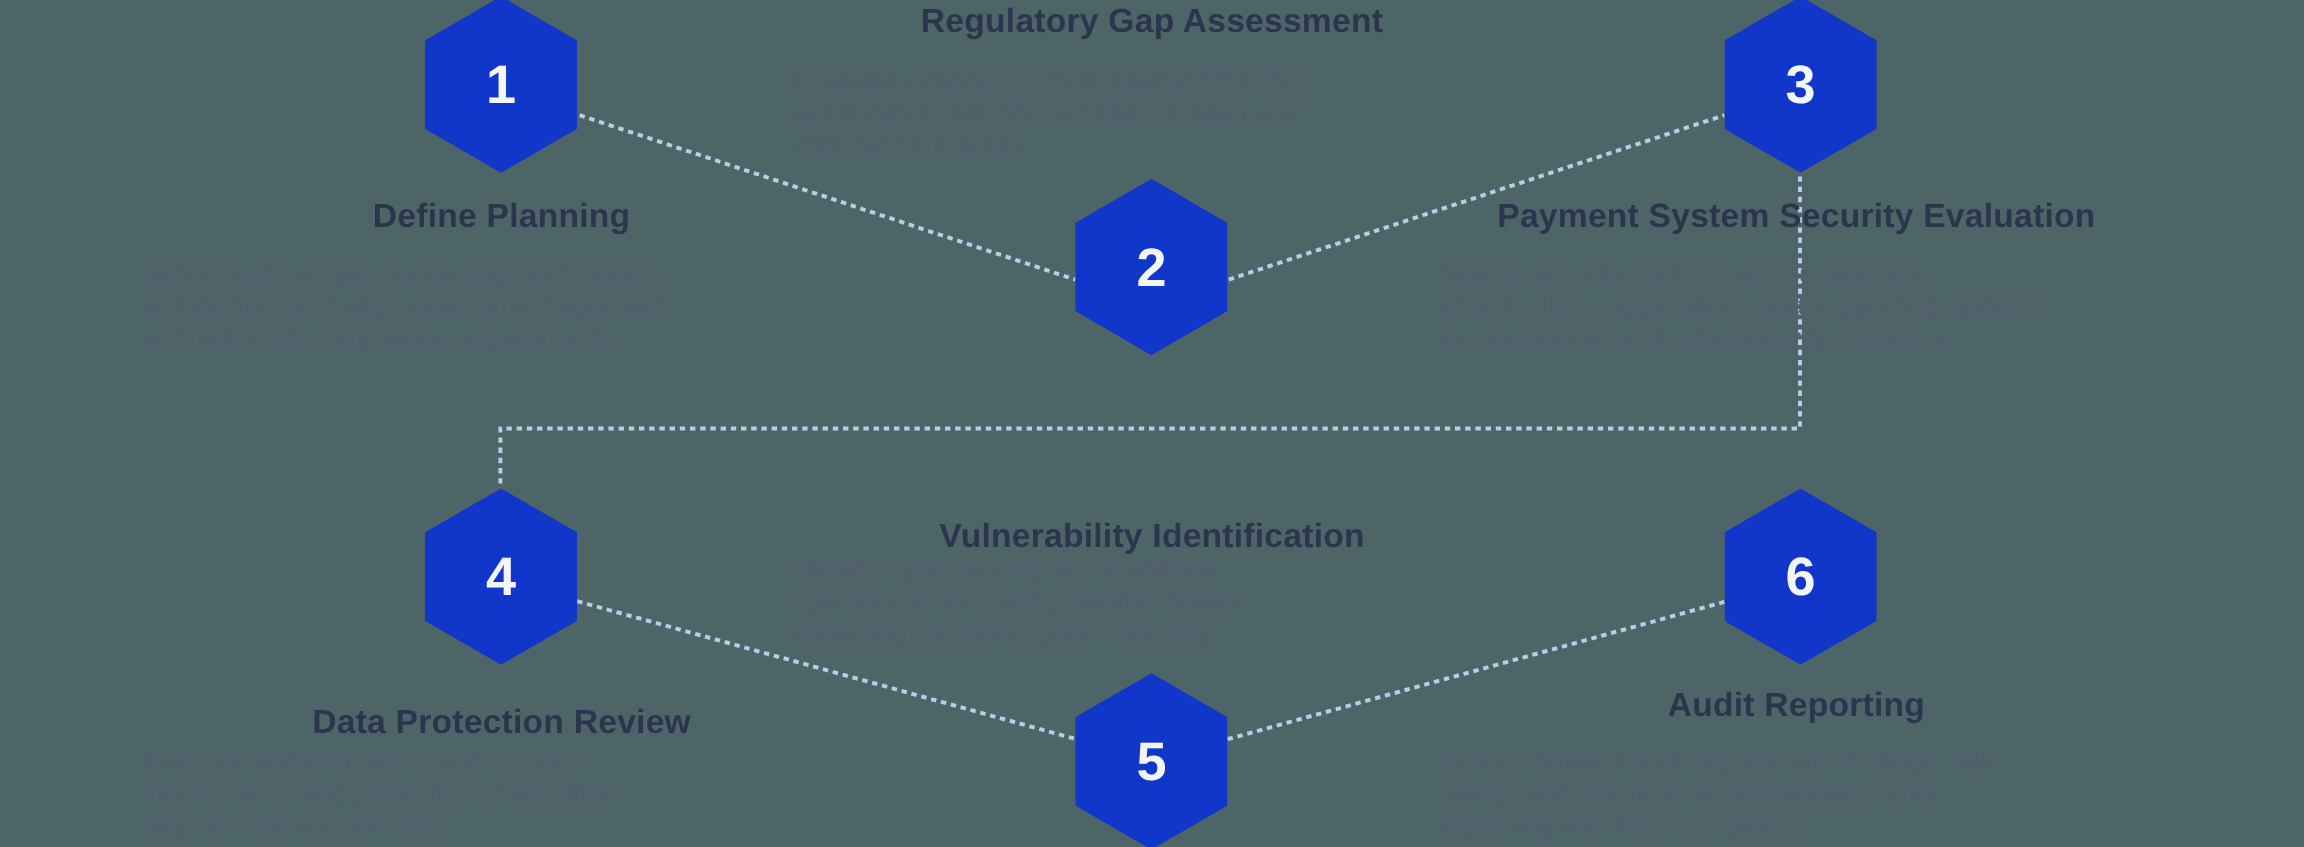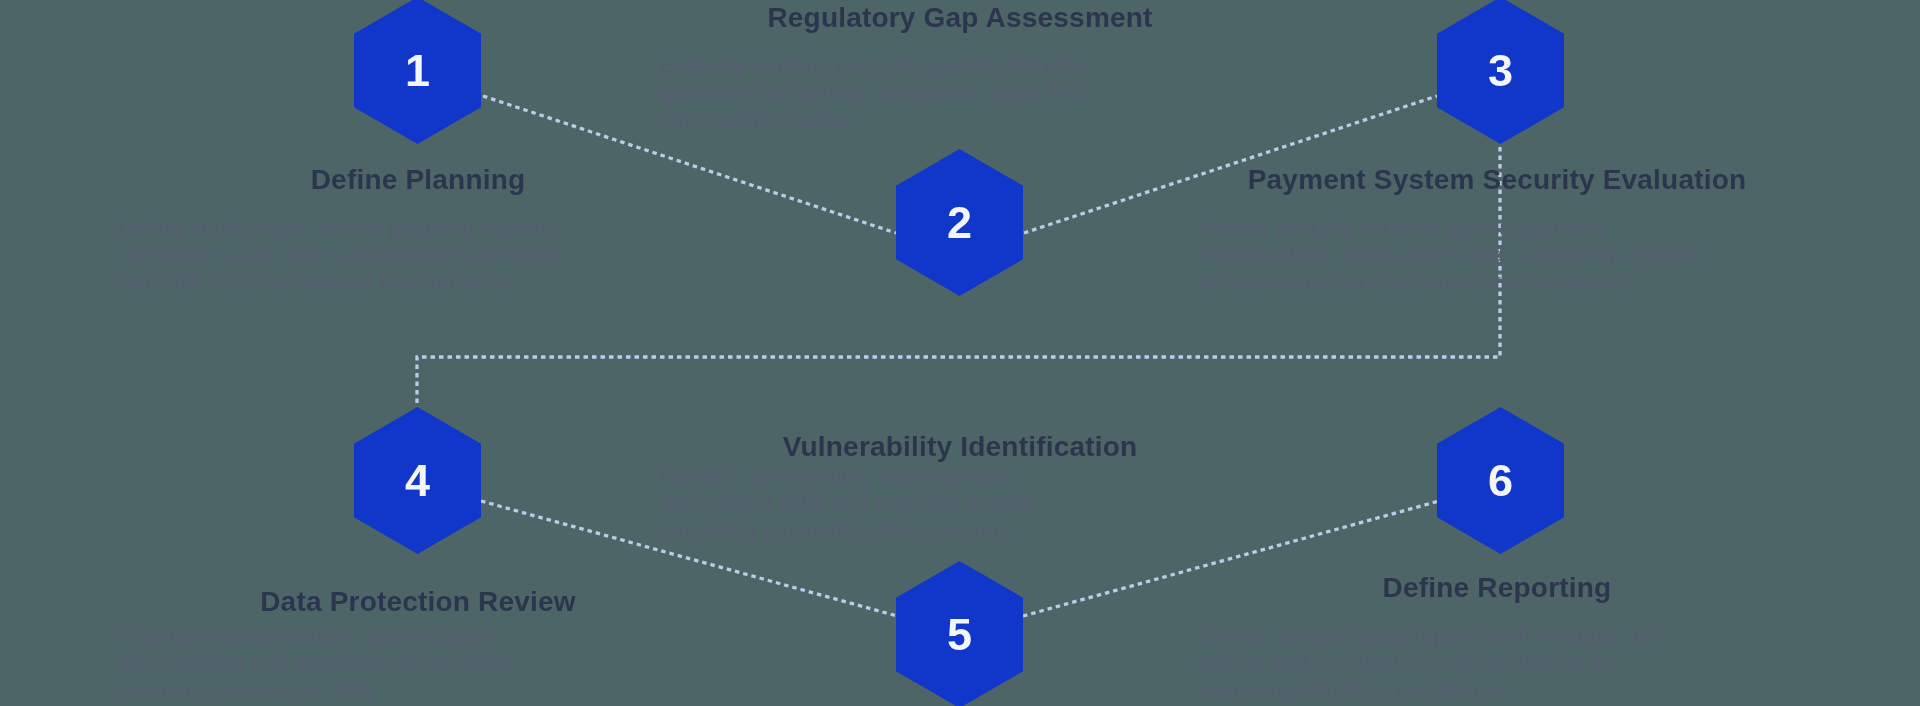--- a/index.html
+++ b/index.html
@@ -125,19 +125,19 @@
     <h2 class="title" style="left:660px; top:411px;margin-top:19px;">Vulnerability Identification</h2>
     <p class="desc" style="left:660px; top:462px;">Identify cybersecurity vulnerabilities,
 operational risks and potential threats
 impacting payment system security.</p>
   </div>
 
   <div class="step">
     <div class="hex" style="left:1437px; top:407px;">
       <span class="num">6</span>
     </div>
-    <h2 class="title" style="left:1197px; top:571px;">Define Reporting</h2>
+    <h2 class="title" style="left:1197px; top:571px;">Audit Reporting</h2>
     <p class="desc" style="left:1197px; top:622px;">Deliver detailed audit reports with findings, risk
 ratings and practical recommendations for
 improving RBI PSS compliance.</p>
   </div>
 
 </div>
 
 </body></html>

